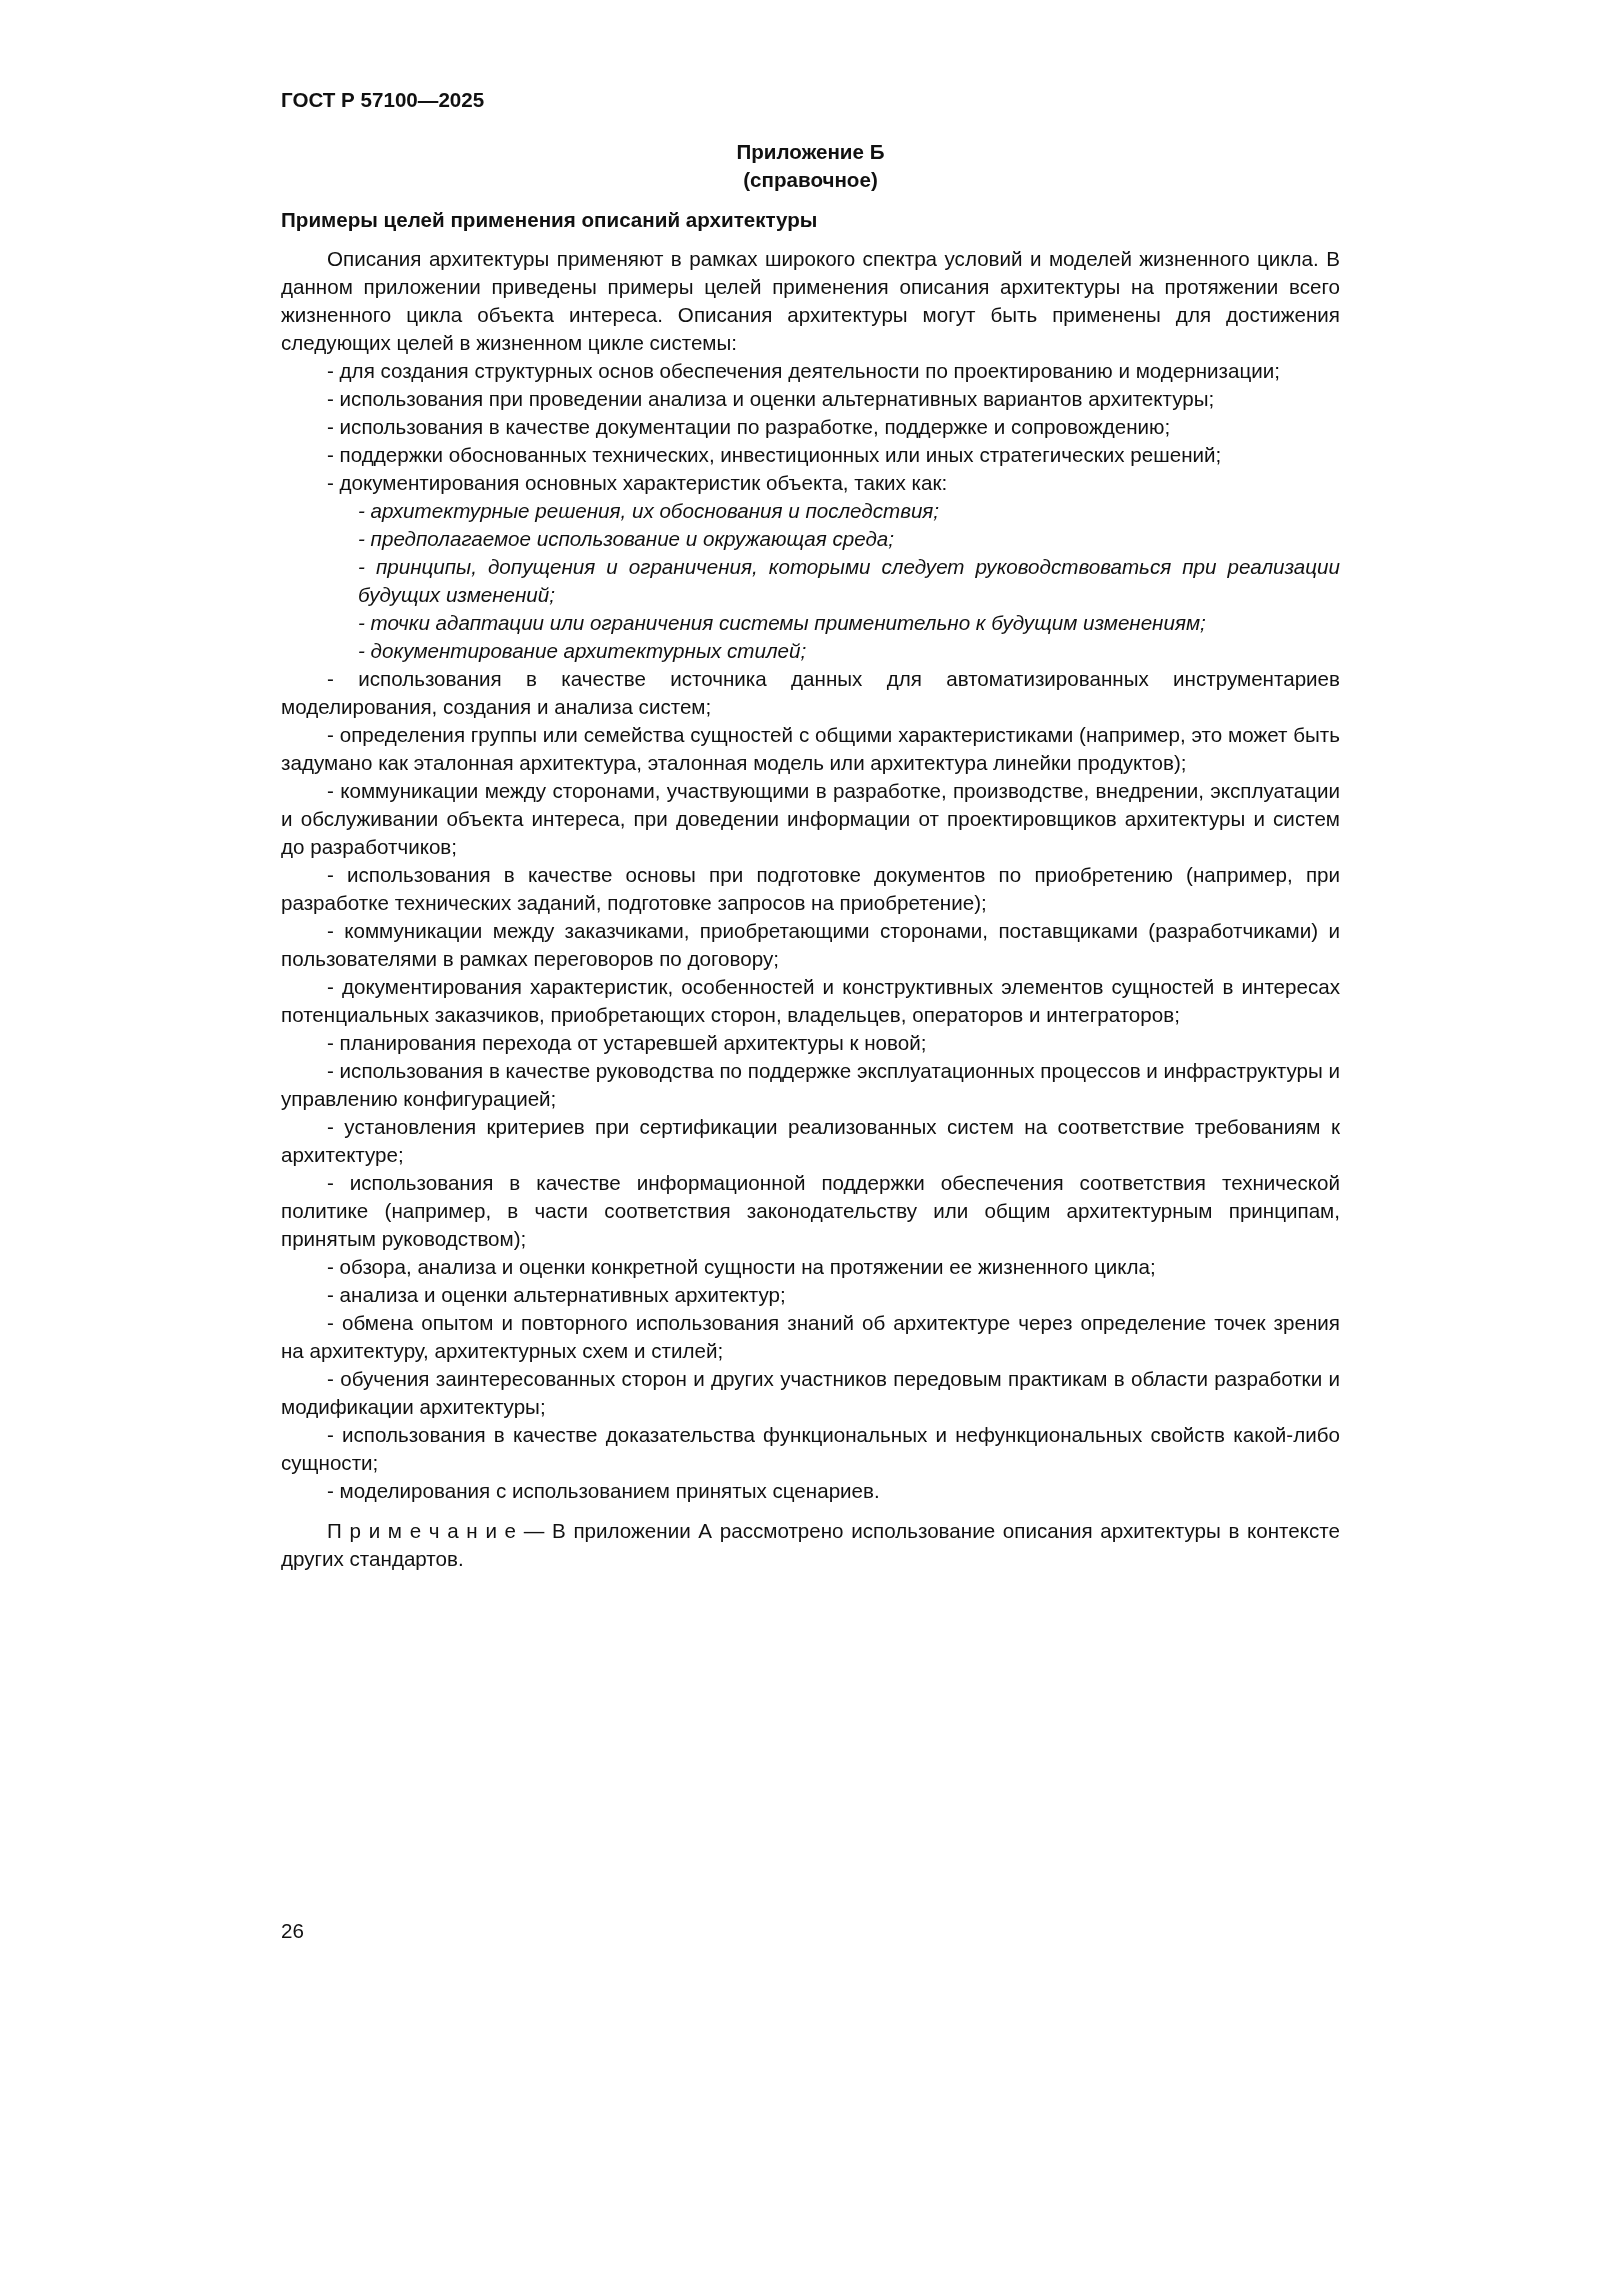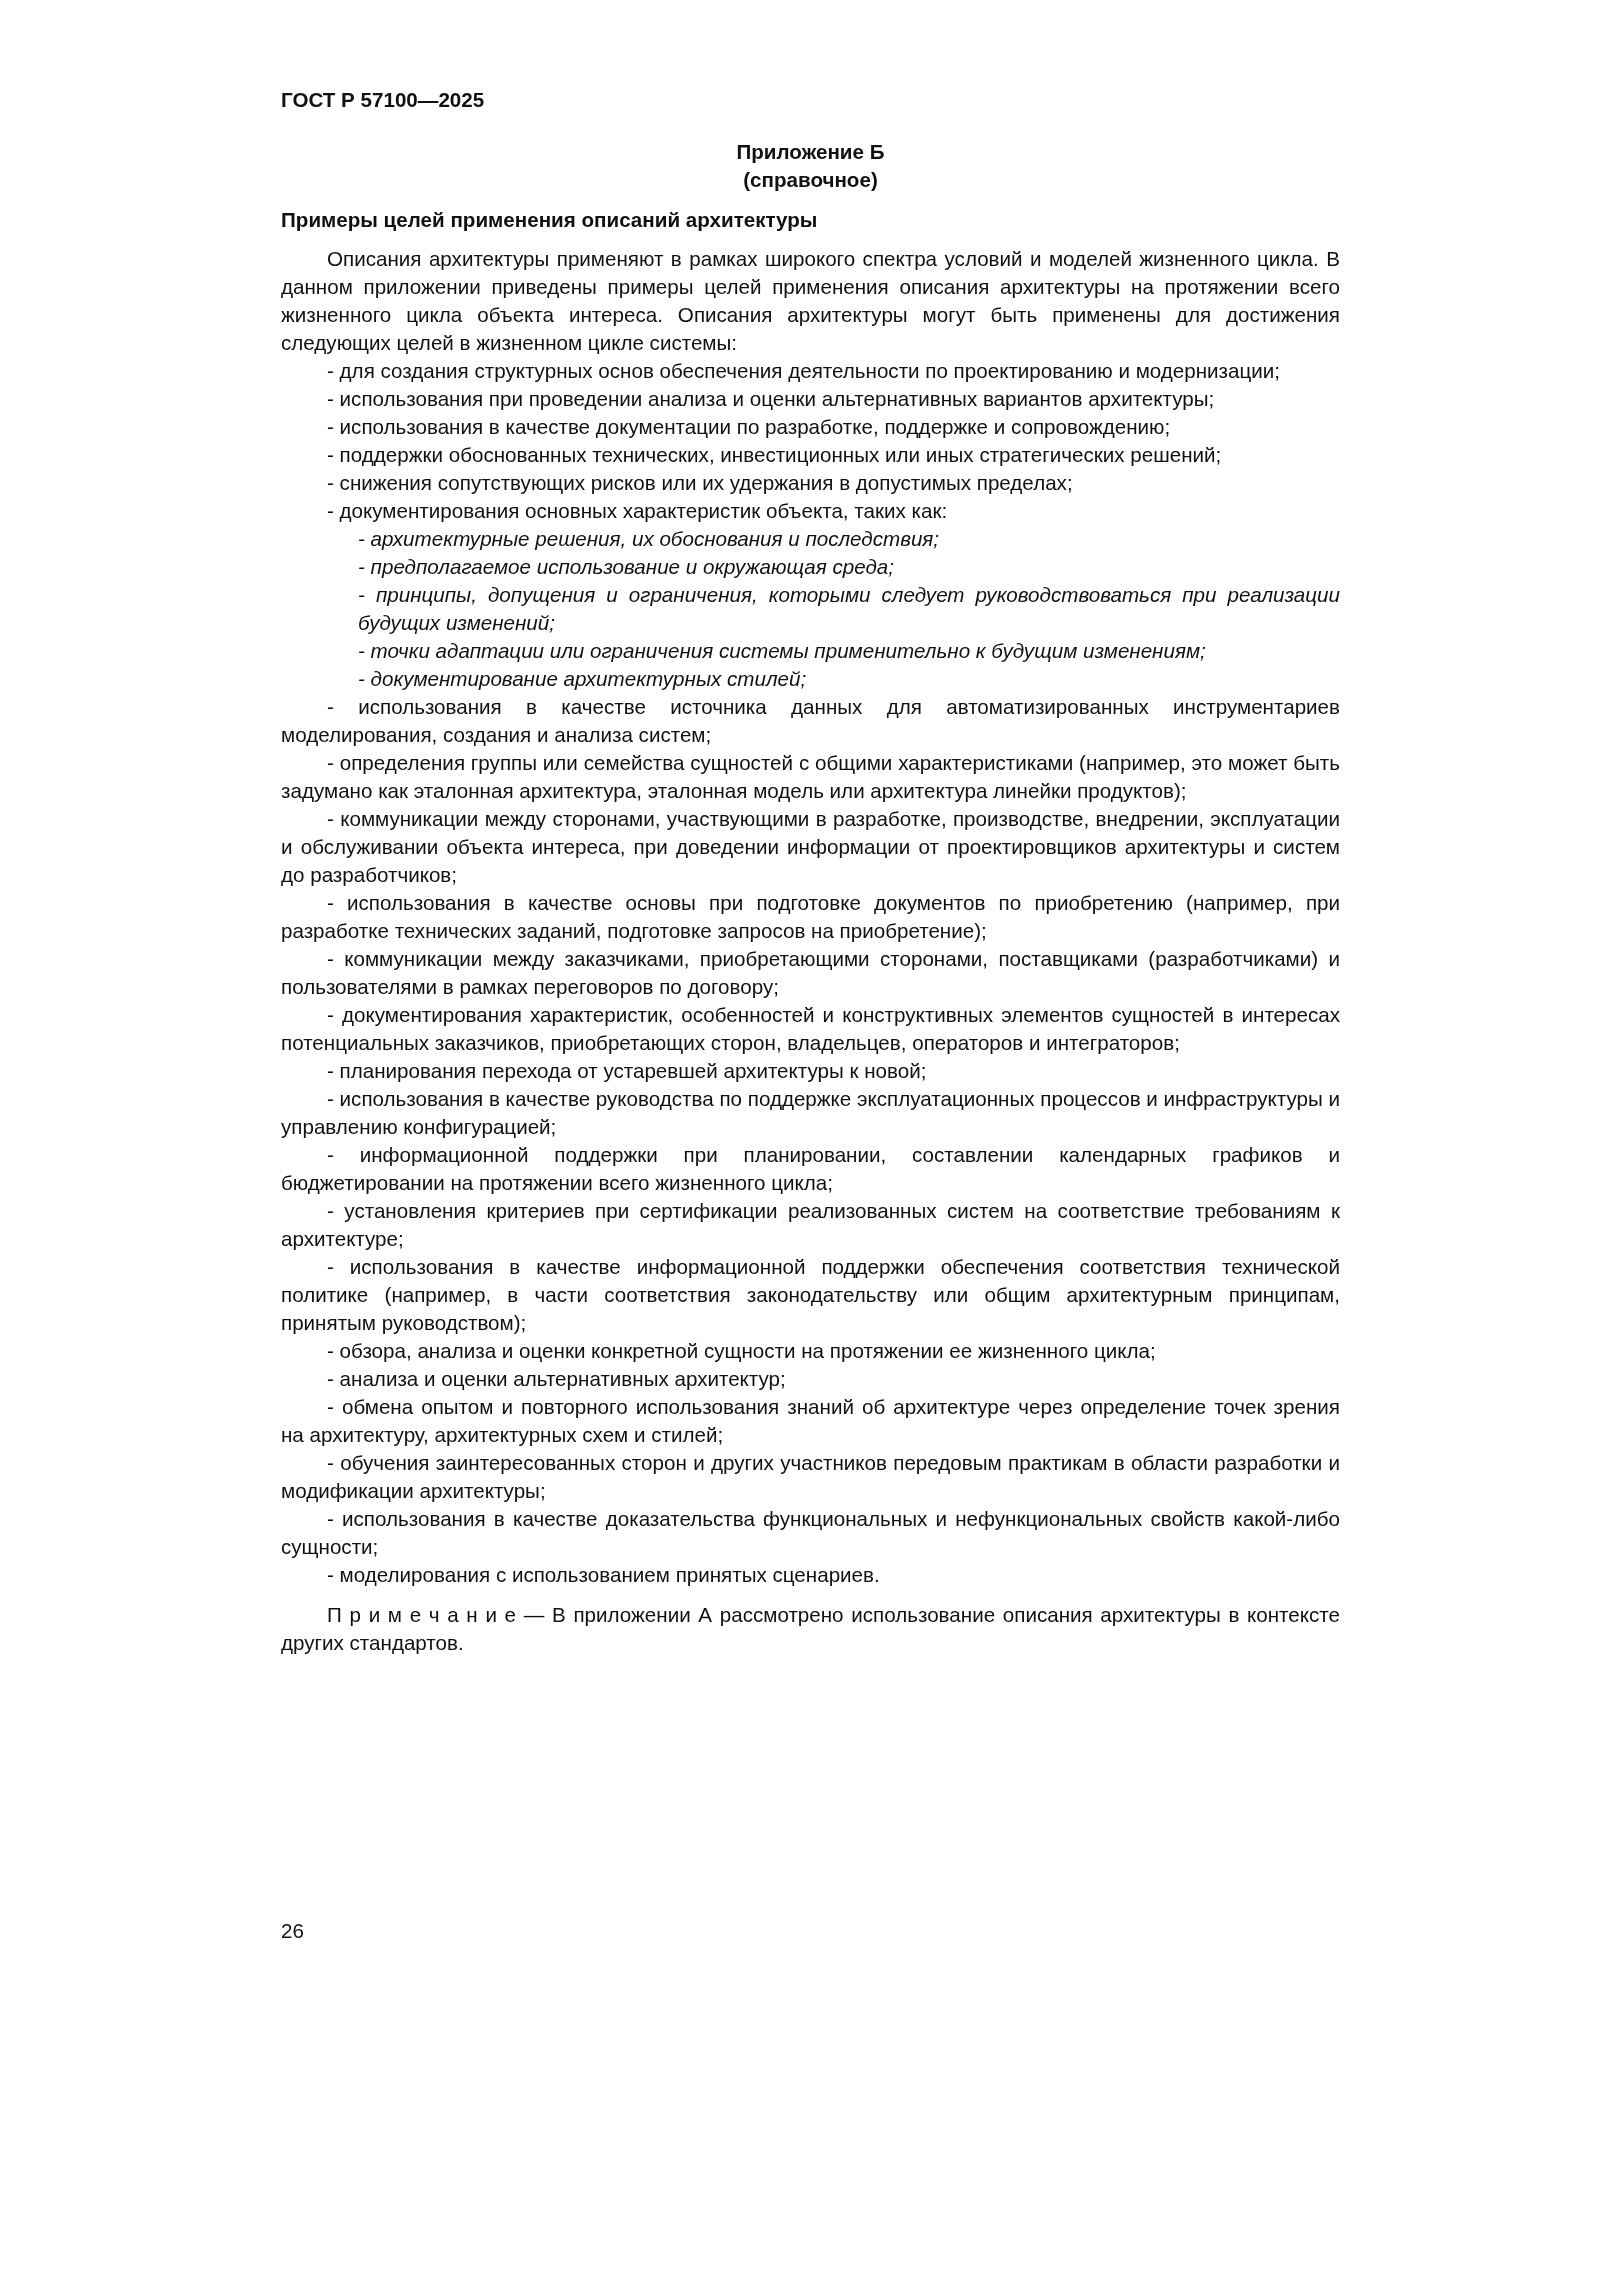--- a/index.html
+++ b/index.html
@@ -76,36 +76,34 @@
 
   <h1 class="appendix-title">Примеры целей применения описаний архитектуры</h1>
 
   <p class="para intro">Описания архитектуры применяют в рамках широкого спектра условий и моделей жизненного цикла. В данном приложении приведены примеры целей применения описания архитектуры на протяжении всего жизненного цикла объекта интереса. Описания архитектуры могут быть применены для достижения следующих целей в жизненном цикле системы:</p>
 
   <div id="goal-list">
       <p class="para li li1"><span>-</span> <span>для создания структурных основ обеспечения деятельности по проектированию и модернизации;</span></p>
       <p class="para li li1"><span>-</span> <span>использования при проведении анализа и оценки альтернативных вариантов архитектуры;</span></p>
       <p class="para li li1"><span>-</span> <span>использования в качестве документации по разработке, поддержке и сопровождению;</span></p>
       <p class="para li li1"><span>-</span> <span>поддержки обоснованных технических, инвестиционных или иных стратегических решений;</span></p>
-      <p class="para li li1"><span>-</span> <span>снижения сопутствующих рисков или их удержания в допустимых пределах;</span></p>
       <p class="para li li1"><span>-</span> <span>документирования основных характеристик объекта, таких как:</span></p>
       <p class="para li li2"><span>-</span> <span>архитектурные решения, их обоснования и последствия;</span></p>
       <p class="para li li2"><span>-</span> <span>предполагаемое использование и окружающая среда;</span></p>
       <p class="para li li2"><span>-</span> <span>принципы, допущения и ограничения, которыми следует руководствоваться при реализации будущих изменений;</span></p>
       <p class="para li li2"><span>-</span> <span>точки адаптации или ограничения системы применительно к будущим изменениям;</span></p>
       <p class="para li li2"><span>-</span> <span>документирование архитектурных стилей;</span></p>
       <p class="para li li1"><span>-</span> <span>использования в качестве источника данных для автоматизированных инструментариев моделирования, создания и анализа систем;</span></p>
       <p class="para li li1"><span>-</span> <span>определения группы или семейства сущностей с общими характеристиками (например, это может быть задумано как эталонная архитектура, эталонная модель или архитектура линейки продуктов);</span></p>
       <p class="para li li1"><span>-</span> <span>коммуникации между сторонами, участвующими в разработке, производстве, внедрении, эксплуатации и обслуживании объекта интереса, при доведении информации от проектировщиков архитектуры и систем до разработчиков;</span></p>
       <p class="para li li1"><span>-</span> <span>использования в качестве основы при подготовке документов по приобретению (например, при разработке технических заданий, подготовке запросов на приобретение);</span></p>
       <p class="para li li1"><span>-</span> <span>коммуникации между заказчиками, приобретающими сторонами, поставщиками (разработчиками) и пользователями в рамках переговоров по договору;</span></p>
       <p class="para li li1"><span>-</span> <span>документирования характеристик, особенностей и конструктивных элементов сущностей в интересах потенциальных заказчиков, приобретающих сторон, владельцев, операторов и интеграторов;</span></p>
       <p class="para li li1"><span>-</span> <span>планирования перехода от устаревшей архитектуры к новой;</span></p>
       <p class="para li li1"><span>-</span> <span>использования в качестве руководства по поддержке эксплуатационных процессов и инфраструктуры и управлению конфигурацией;</span></p>
-      <p class="para li li1"><span>-</span> <span>информационной поддержки при планировании, составлении календарных графиков и бюджетировании на протяжении всего жизненного цикла;</span></p>
       <p class="para li li1"><span>-</span> <span>установления критериев при сертификации реализованных систем на соответствие требованиям к архитектуре;</span></p>
       <p class="para li li1"><span>-</span> <span>использования в качестве информационной поддержки обеспечения соответствия технической политике (например, в части соответствия законодательству или общим архитектурным принципам, принятым руководством);</span></p>
       <p class="para li li1"><span>-</span> <span>обзора, анализа и оценки конкретной сущности на протяжении ее жизненного цикла;</span></p>
       <p class="para li li1"><span>-</span> <span>анализа и оценки альтернативных архитектур;</span></p>
       <p class="para li li1"><span>-</span> <span>обмена опытом и повторного использования знаний об архитектуре через определение точек зрения на архитектуру, архитектурных схем и стилей;</span></p>
       <p class="para li li1"><span>-</span> <span>обучения заинтересованных сторон и других участников передовым практикам в области разработки и модификации архитектуры;</span></p>
       <p class="para li li1"><span>-</span> <span>использования в качестве доказательства функциональных и нефункциональных свойств какой-либо сущности;</span></p>
       <p class="para li li1"><span>-</span> <span>моделирования с использованием принятых сценариев.</span></p>
     </div>
 

